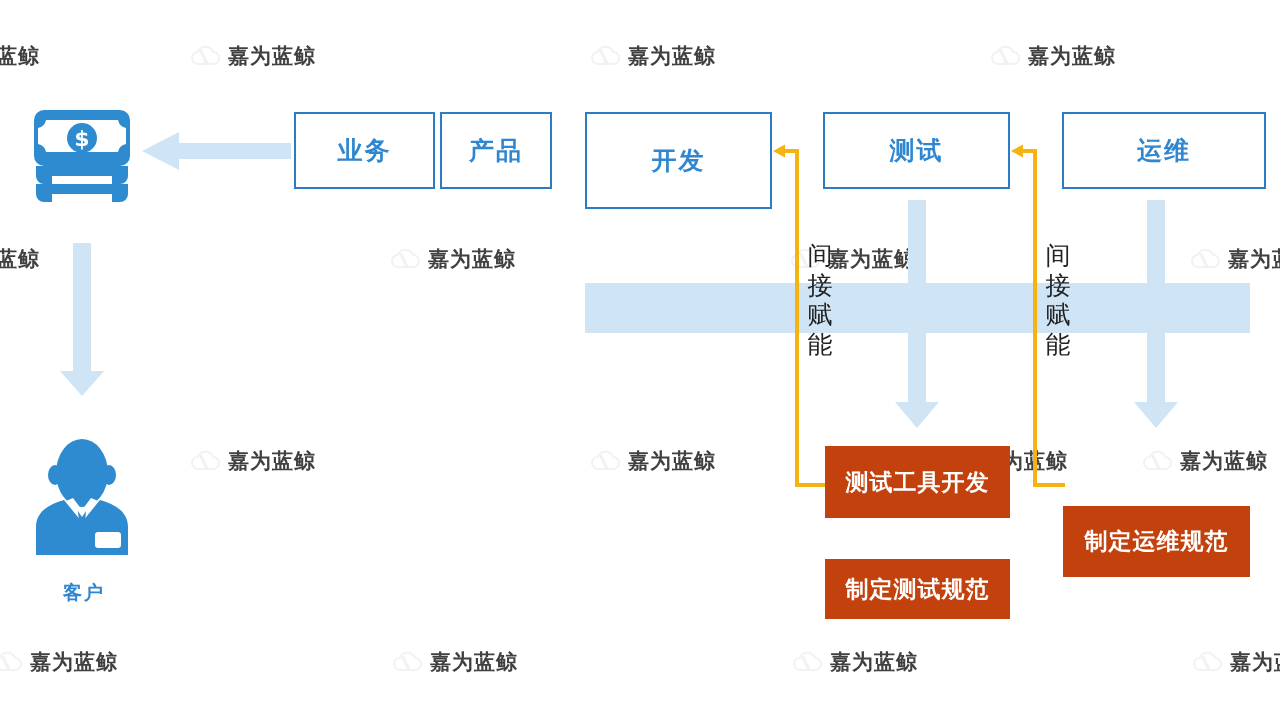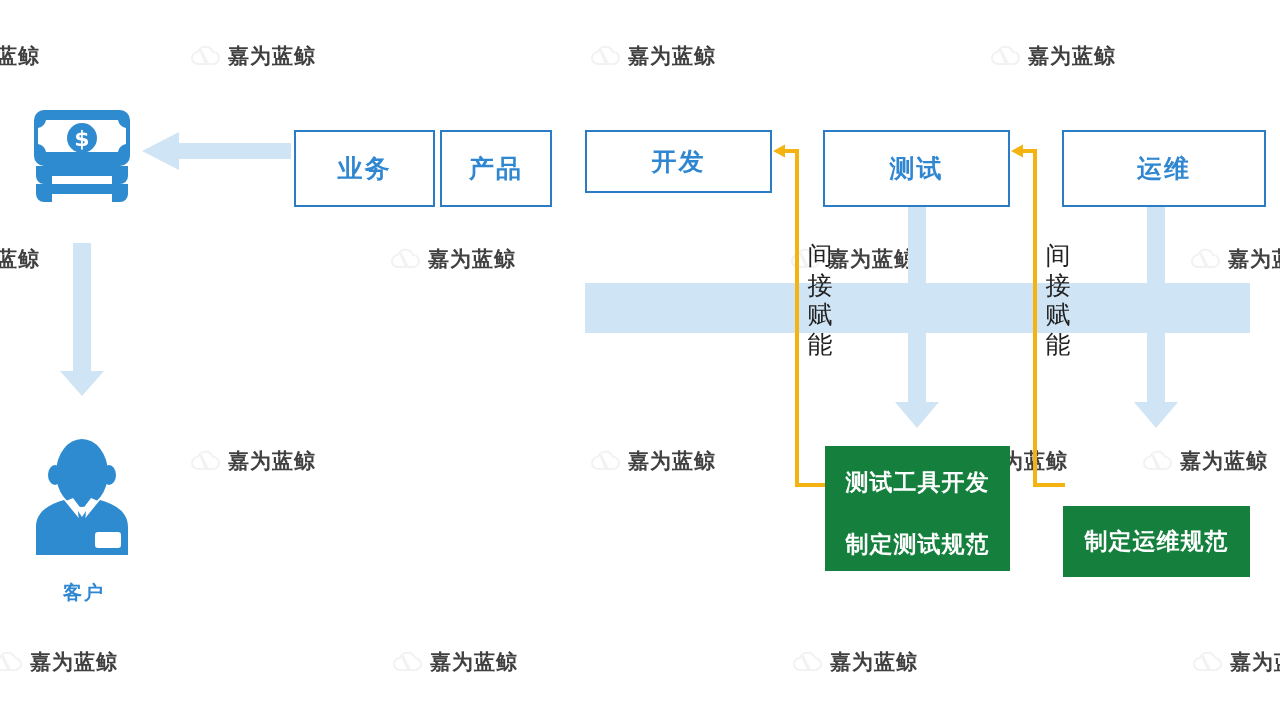--- a/index.html
+++ b/index.html
@@ -40,36 +40,35 @@
 
   
   .proc-box {
     position: absolute;
     box-sizing: border-box;
     border: 2px solid #2b7cc4;
     background: #ffffff;
     display: flex;
     align-items: center;
     justify-content: center;
-    margin-top: 18px;
   }
   .proc-label {
     font-family: "DejaVu Sans", "Liberation Sans", sans-serif;
     font-size: 25px;
     font-weight: 700;
     color: #2f86d1;
     letter-spacing: 2px;
     line-height: 1;
   }
 
   
   .task-box {
     position: absolute;
     box-sizing: border-box;
-    background: #15803d;
+    background: #c2410c;
     display: flex;
     align-items: center;
     justify-content: center;
   }
   .task-label {
     font-family: "DejaVu Sans", "Liberation Sans", sans-serif;
     font-size: 23px;
     font-weight: 700;
     color: #ffffff;
     letter-spacing: 1px;
@@ -233,21 +232,21 @@
   <svg class="icon-abs" style="left:1134px; top:200px;" width="46" height="230" viewBox="0 0 46 230">
     <path d="M13 0 H31 V202 H44 L22 228 L0 202 H13 Z" fill="#cfe4f5"></path>
   </svg>
 
   <div class="proc-box" style="left:294px; top:112px; width:141px; height:77px;">
     <span class="proc-label">业务</span>
   </div>
   <div class="proc-box" style="left:440px; top:112px; width:112px; height:77px;">
     <span class="proc-label">产品</span>
   </div>
-  <div class="proc-box" style="left:585px; top:112px; width:187px; height:63px;">
+  <div class="proc-box" style="left:585px; top:112px; width:187px; height:97px;">
     <span class="proc-label">开发</span>
   </div>
   <div class="proc-box" style="left:823px; top:112px; width:187px; height:77px;justify-content:center;">
     <span class="proc-label">测试</span>
   </div>
   <div class="proc-box" style="left:1062px; top:112px; width:204px; height:77px;">
     <span class="proc-label">运维</span>
   </div>
 
   <svg class="icon-abs" style="left:770px; top:140px;" width="62" height="352" viewBox="0 0 62 352">
@@ -265,21 +264,21 @@
 赋
 能</div>
   <div class="vlabel" style="left:1044px; top:241px;">间
 接
 赋
 能</div>
 
   <div class="task-box" style="left:825px; top:446px; width:185px; height:72px;">
     <span class="task-label">测试工具开发</span>
   </div>
-  <div class="task-box" style="left:825px; top:518px; width:185px; height:53px;">
+  <div class="task-box" style="left:825px; top:559px; width:185px; height:60px;">
     <span class="task-label">制定测试规范</span>
   </div>
   <div class="task-box" style="left:1063px; top:506px; width:187px; height:71px;">
     <span class="task-label">制定运维规范</span>
   </div>
 
   <svg class="icon-abs" style="left:141px; top:131px;" width="150" height="40" viewBox="0 0 150 40">
     <path d="M150 12 H38 V1 L1 20 L38 39 V28 H150 Z" fill="#cfe4f5"></path>
   </svg>
 

